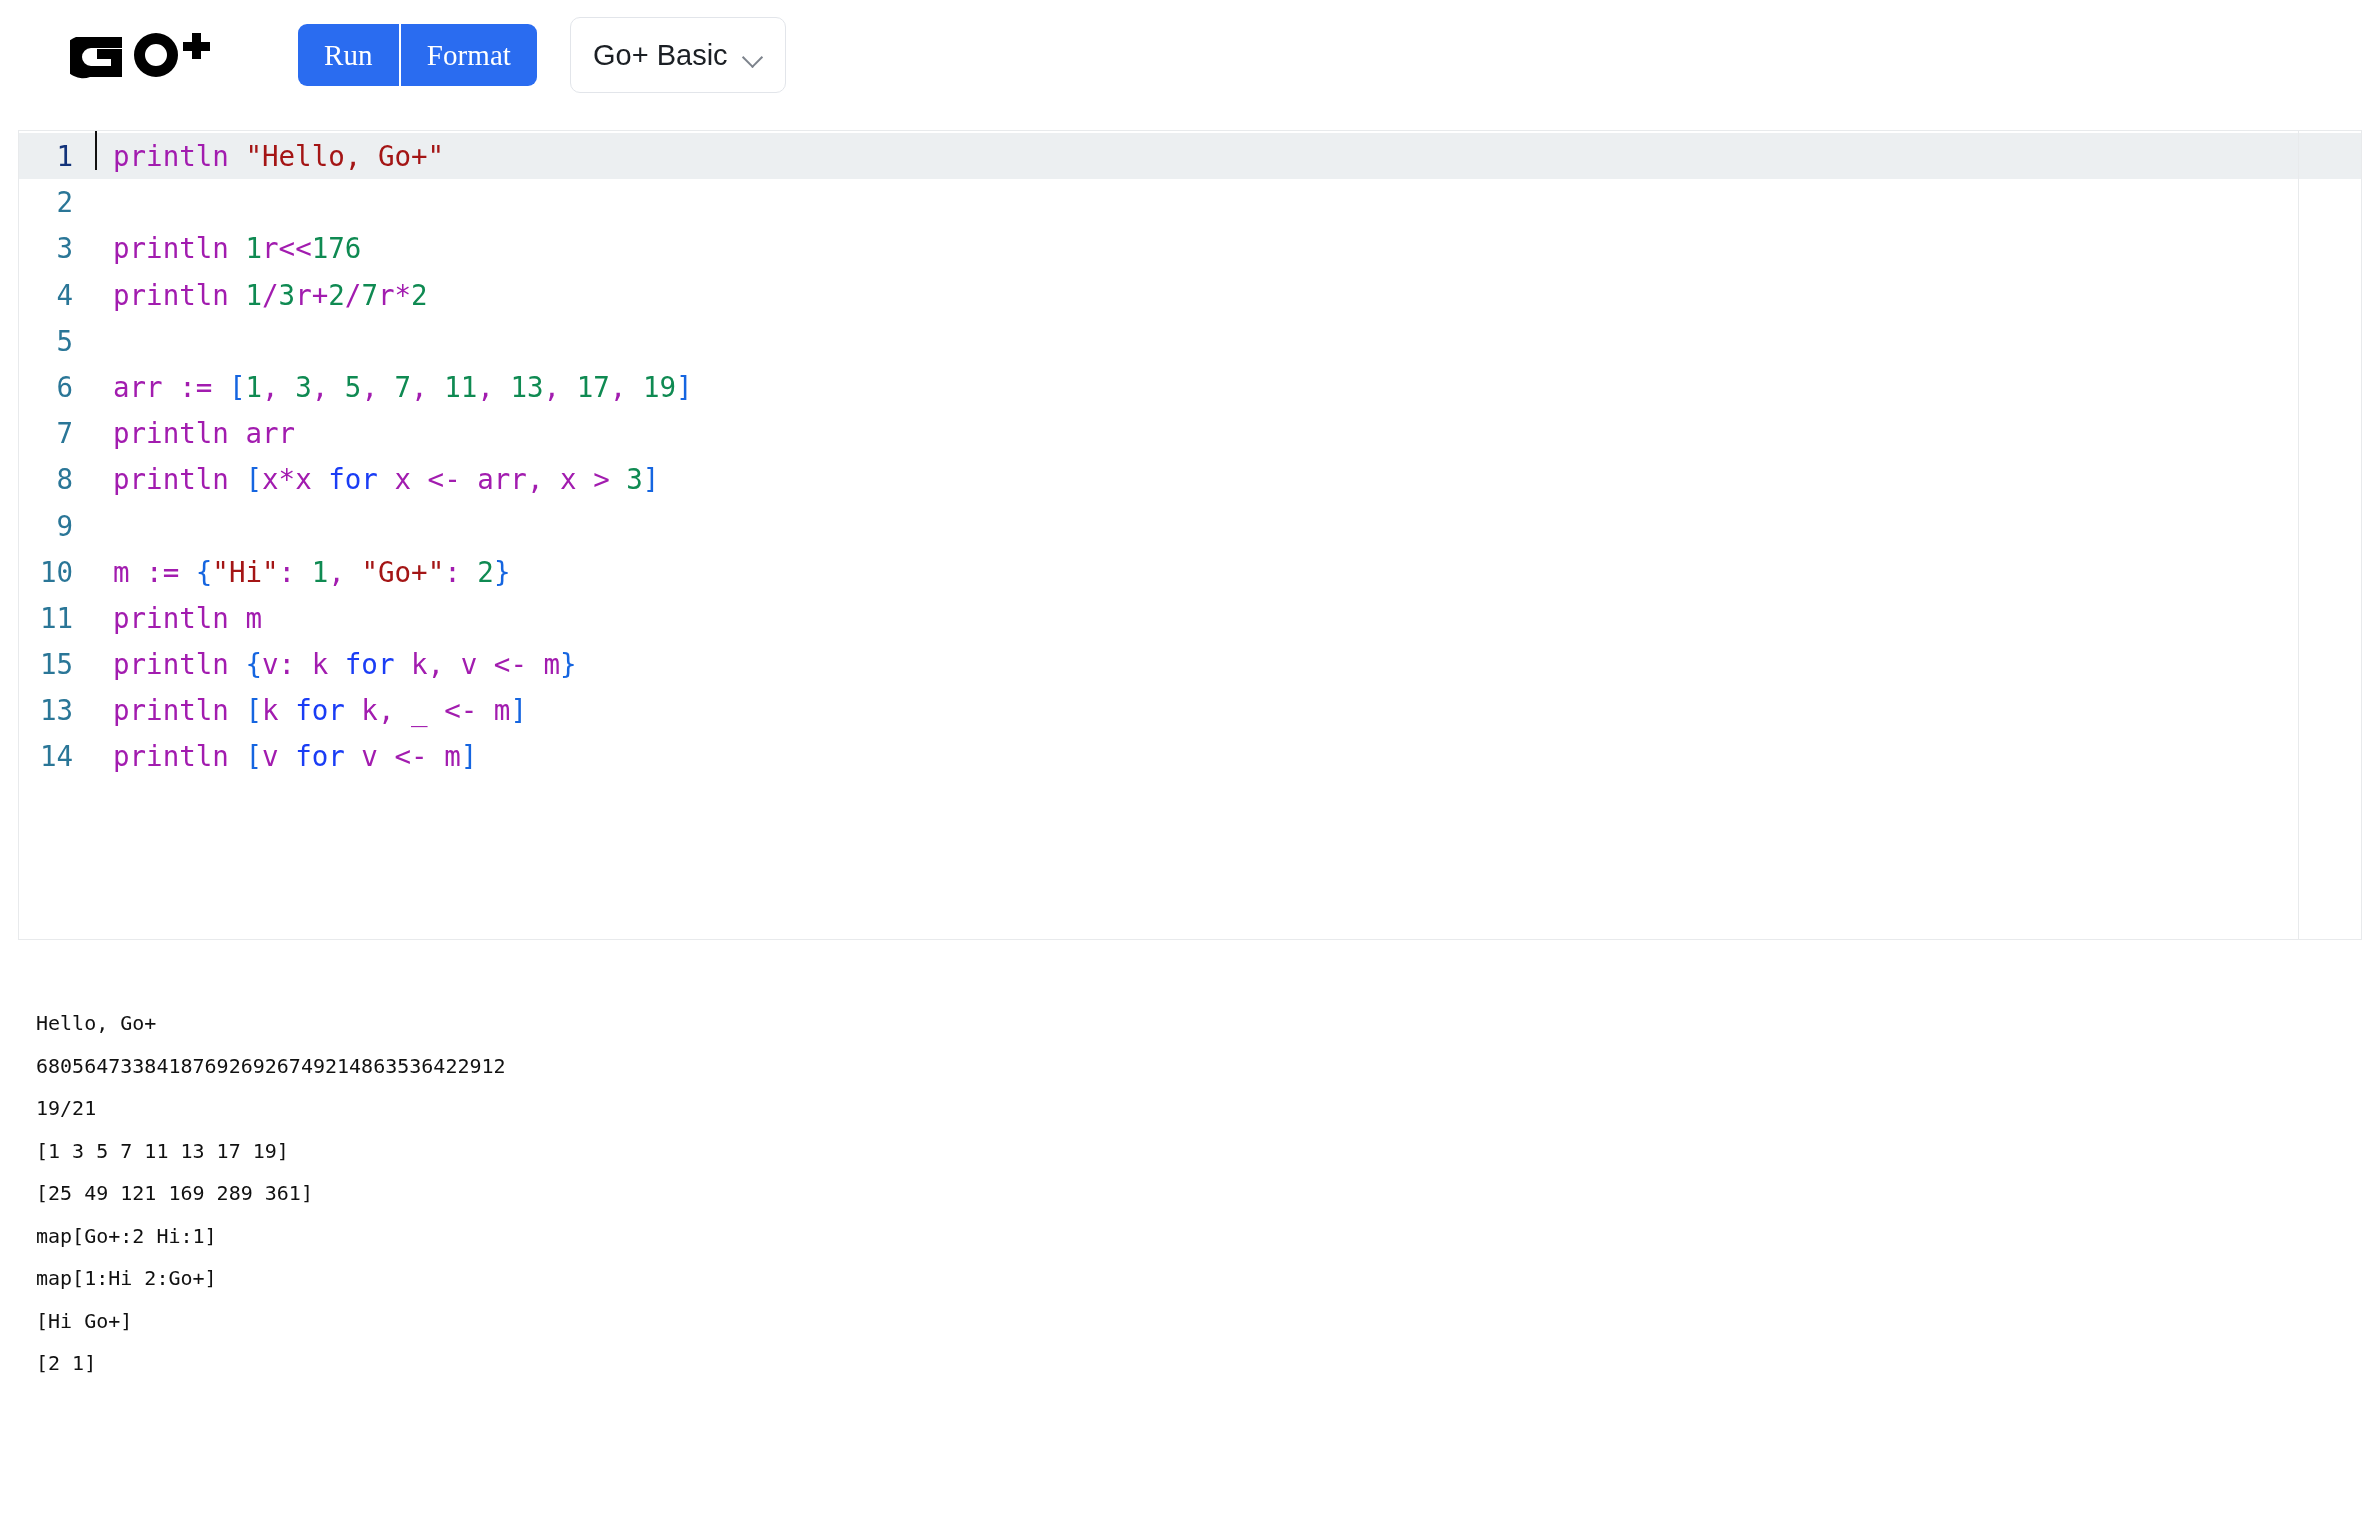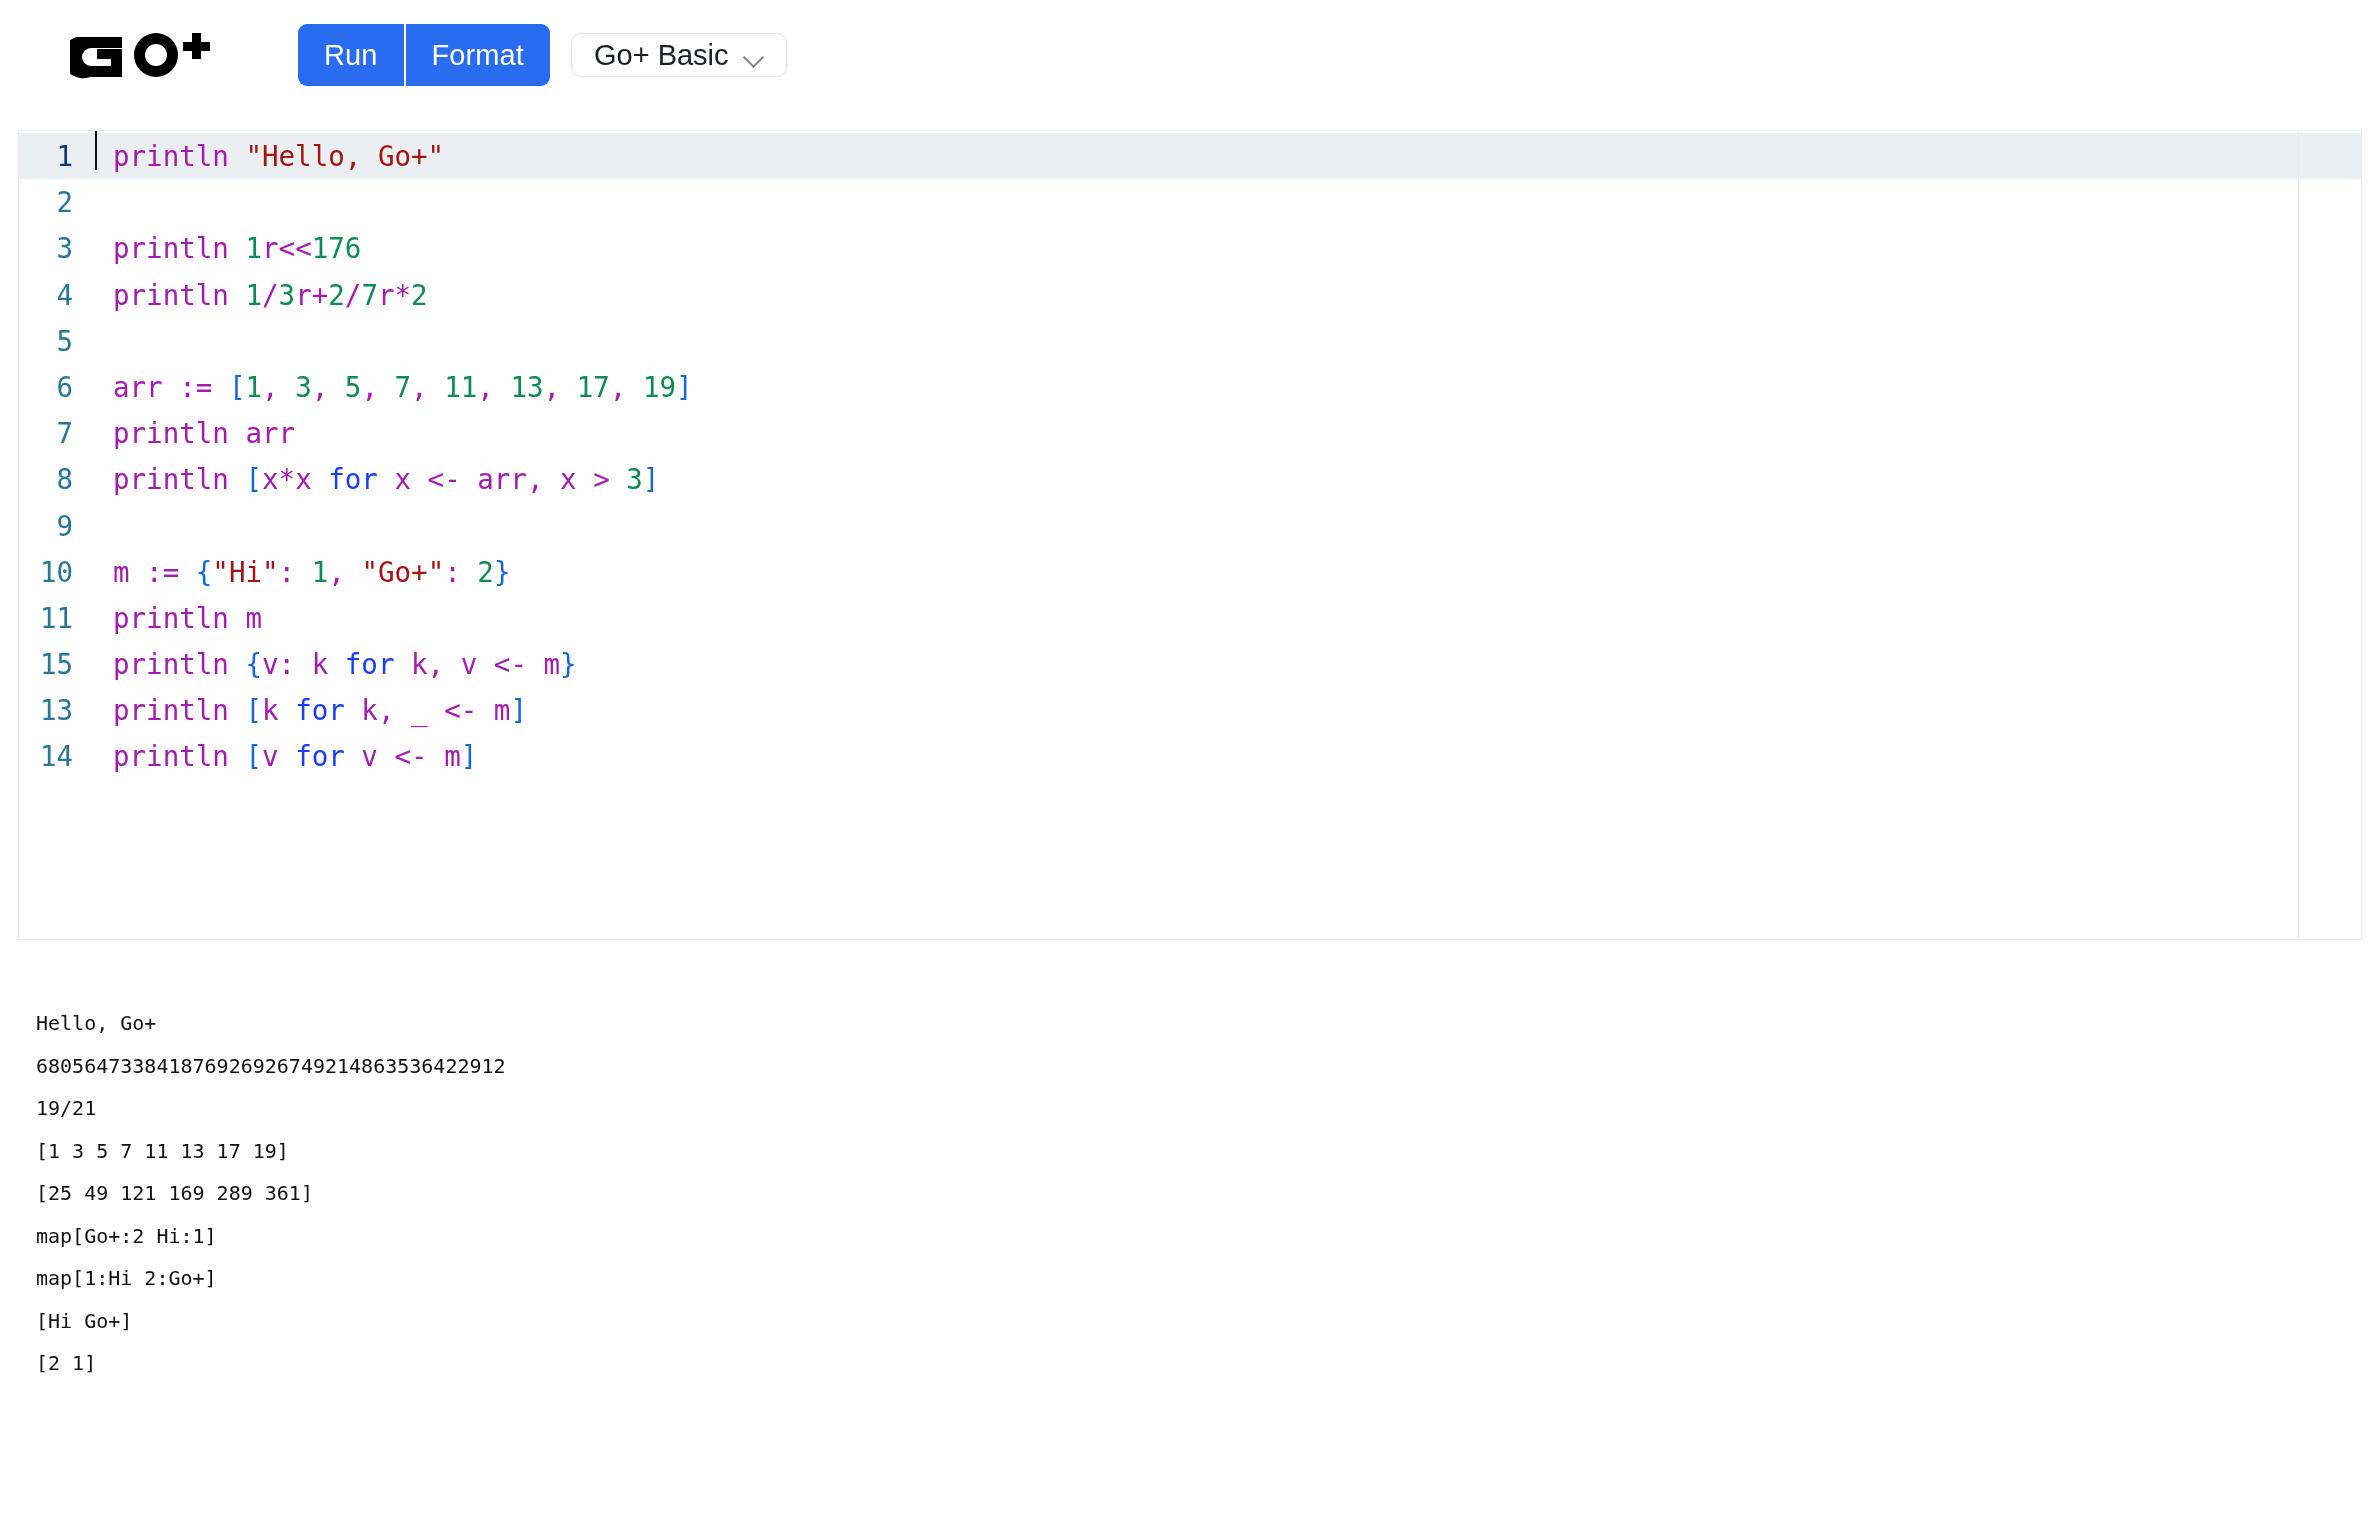--- a/index.html
+++ b/index.html
@@ -30,33 +30,33 @@
 
   .btn-group {
     display: flex;
     border-radius: 9px;
     overflow: hidden;
   }
   .btn {
     background: #2a6cf0;
     color: #ffffff;
     border: none;
-    font-family: Liberation Sans, sans-serif;
+    font-family: Liberation Serif, serif;
     font-size: 29px;
     line-height: 1;
     padding: 0 26px;
     height: 62px;
     cursor: pointer;
     letter-spacing: .1px;
   }
   #btn-run { border-right: 2px solid #ffffff; }
 
   #mode-select {
-    margin-left: 21px;
-    height: 44px;
+    margin-left: 33px;
+    height: 76px;
     min-width: 212px;
     background: #ffffff;
     border: 1.5px solid #e2e5ea;
     border-radius: 10px;
     display: flex;
     align-items: center;
     justify-content: center;
     gap: 16px;
     padding: 0 22px;
     cursor: pointer;

